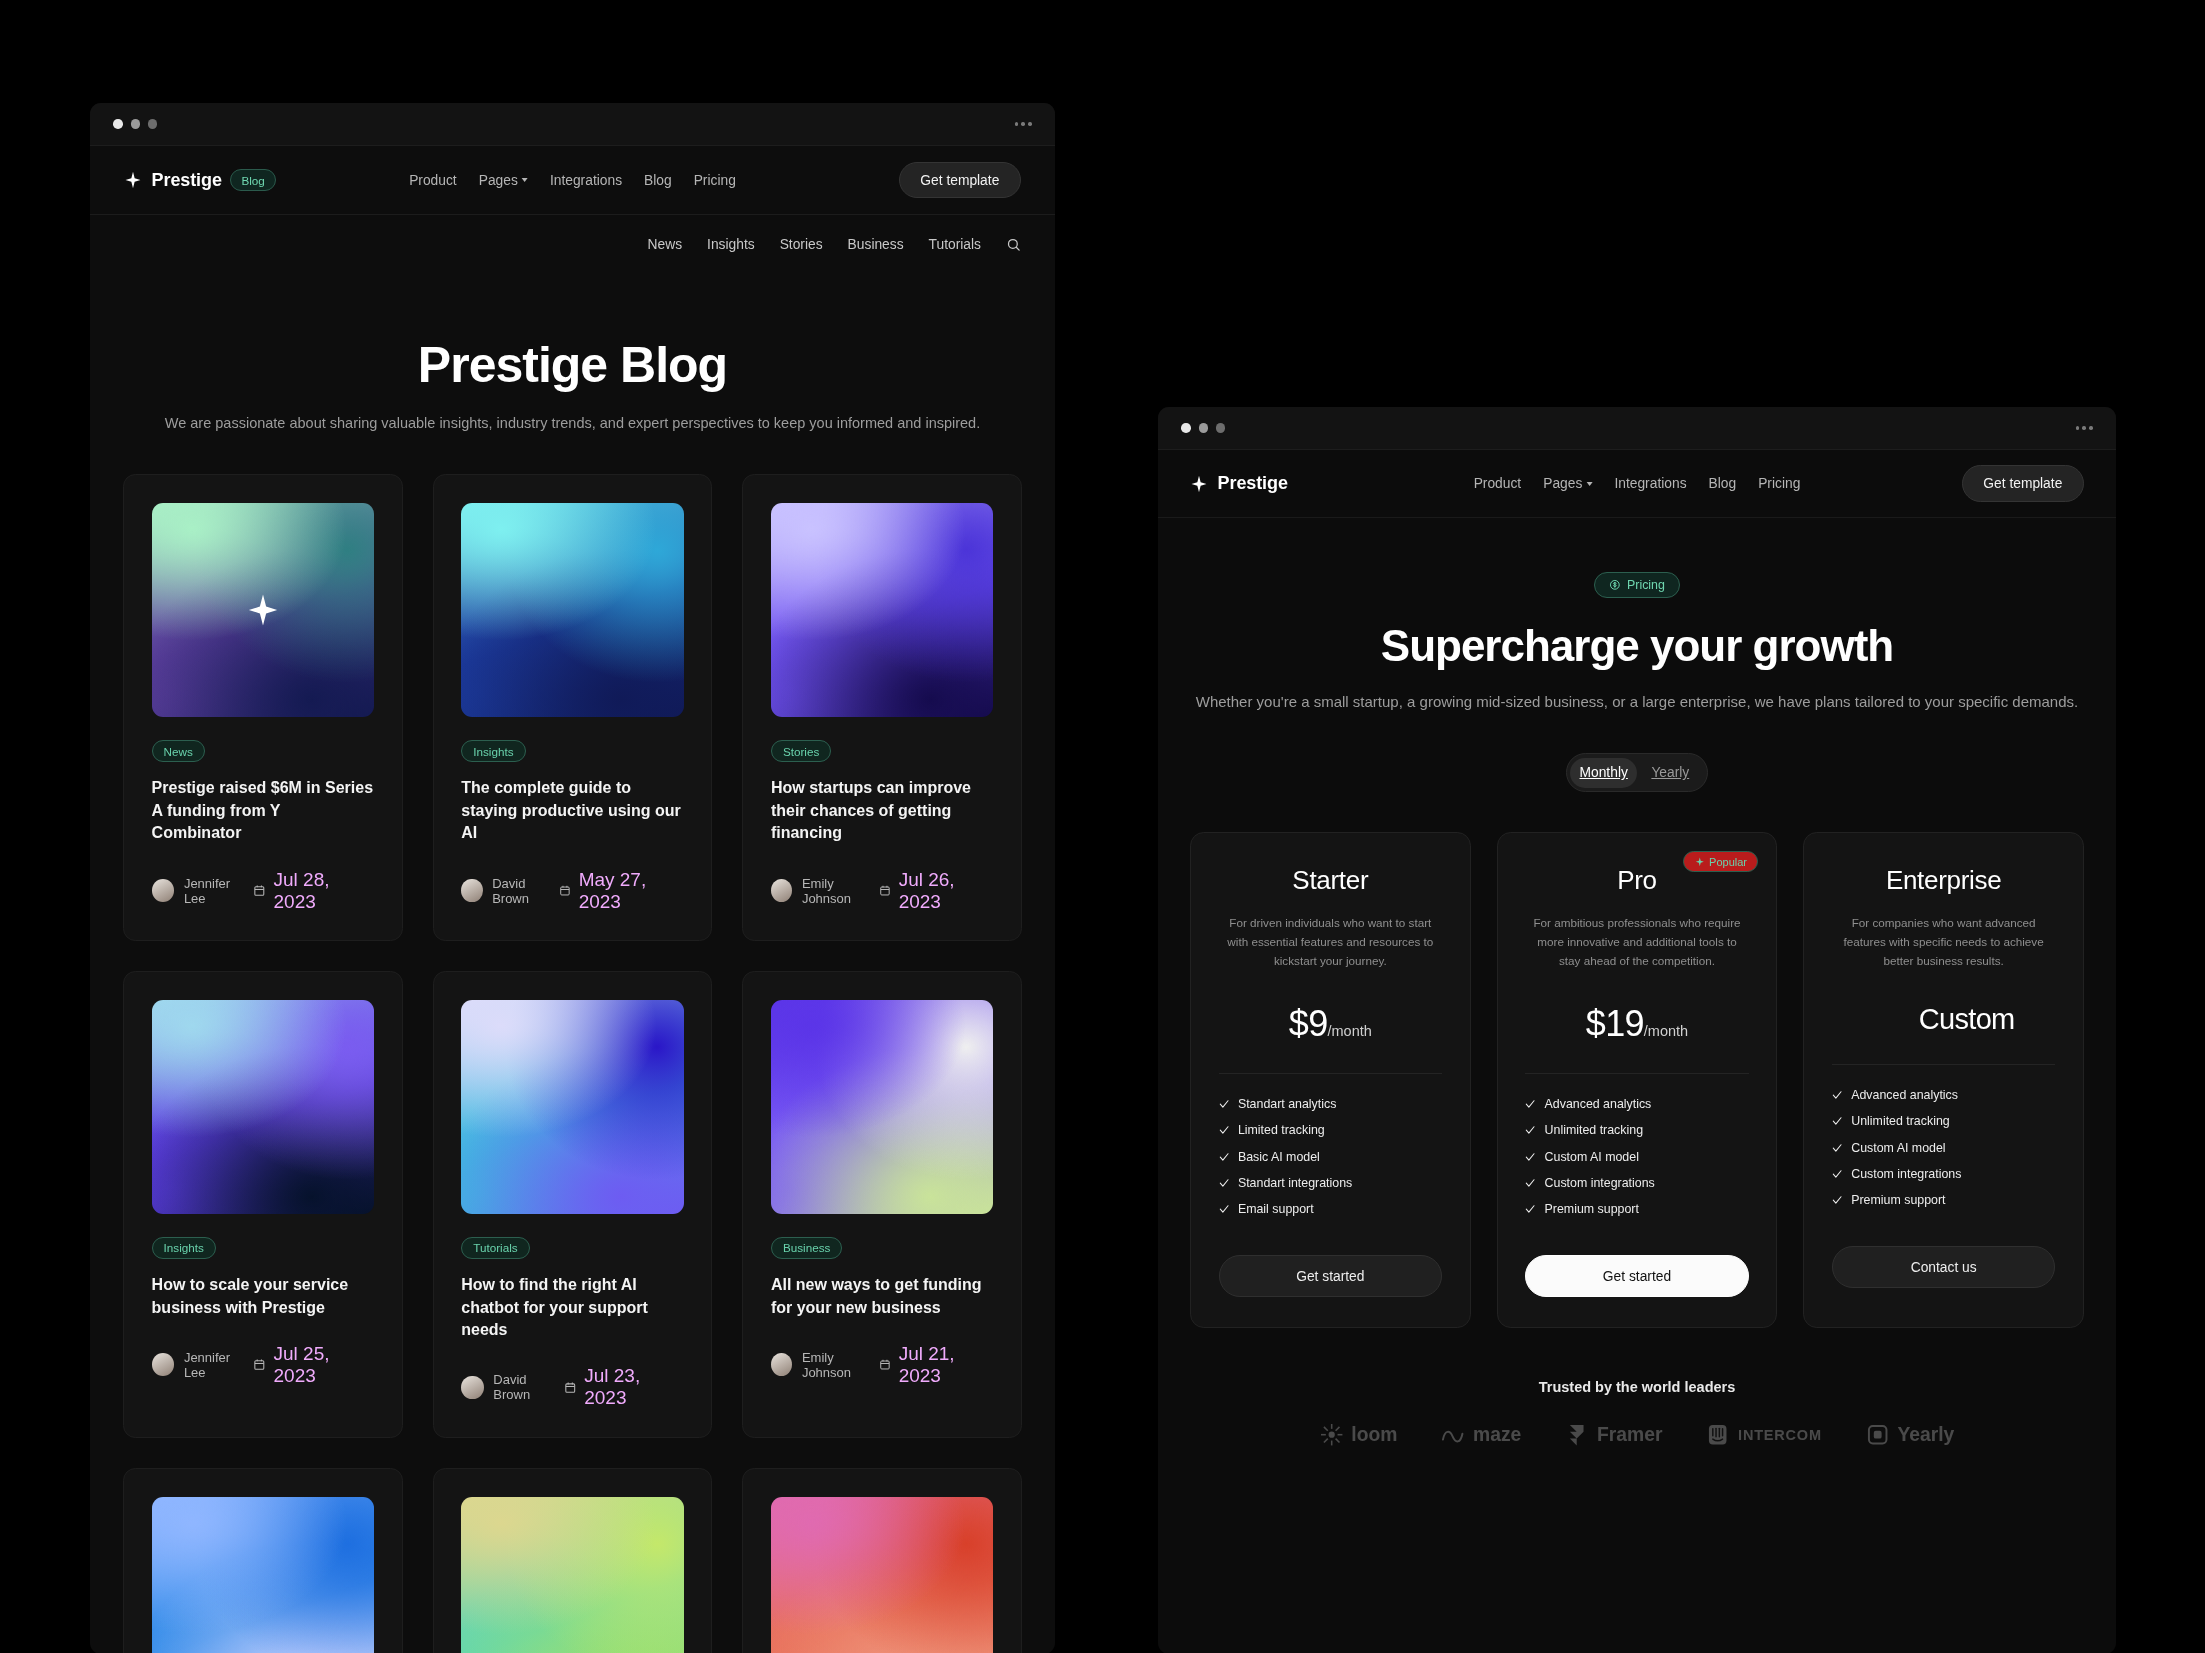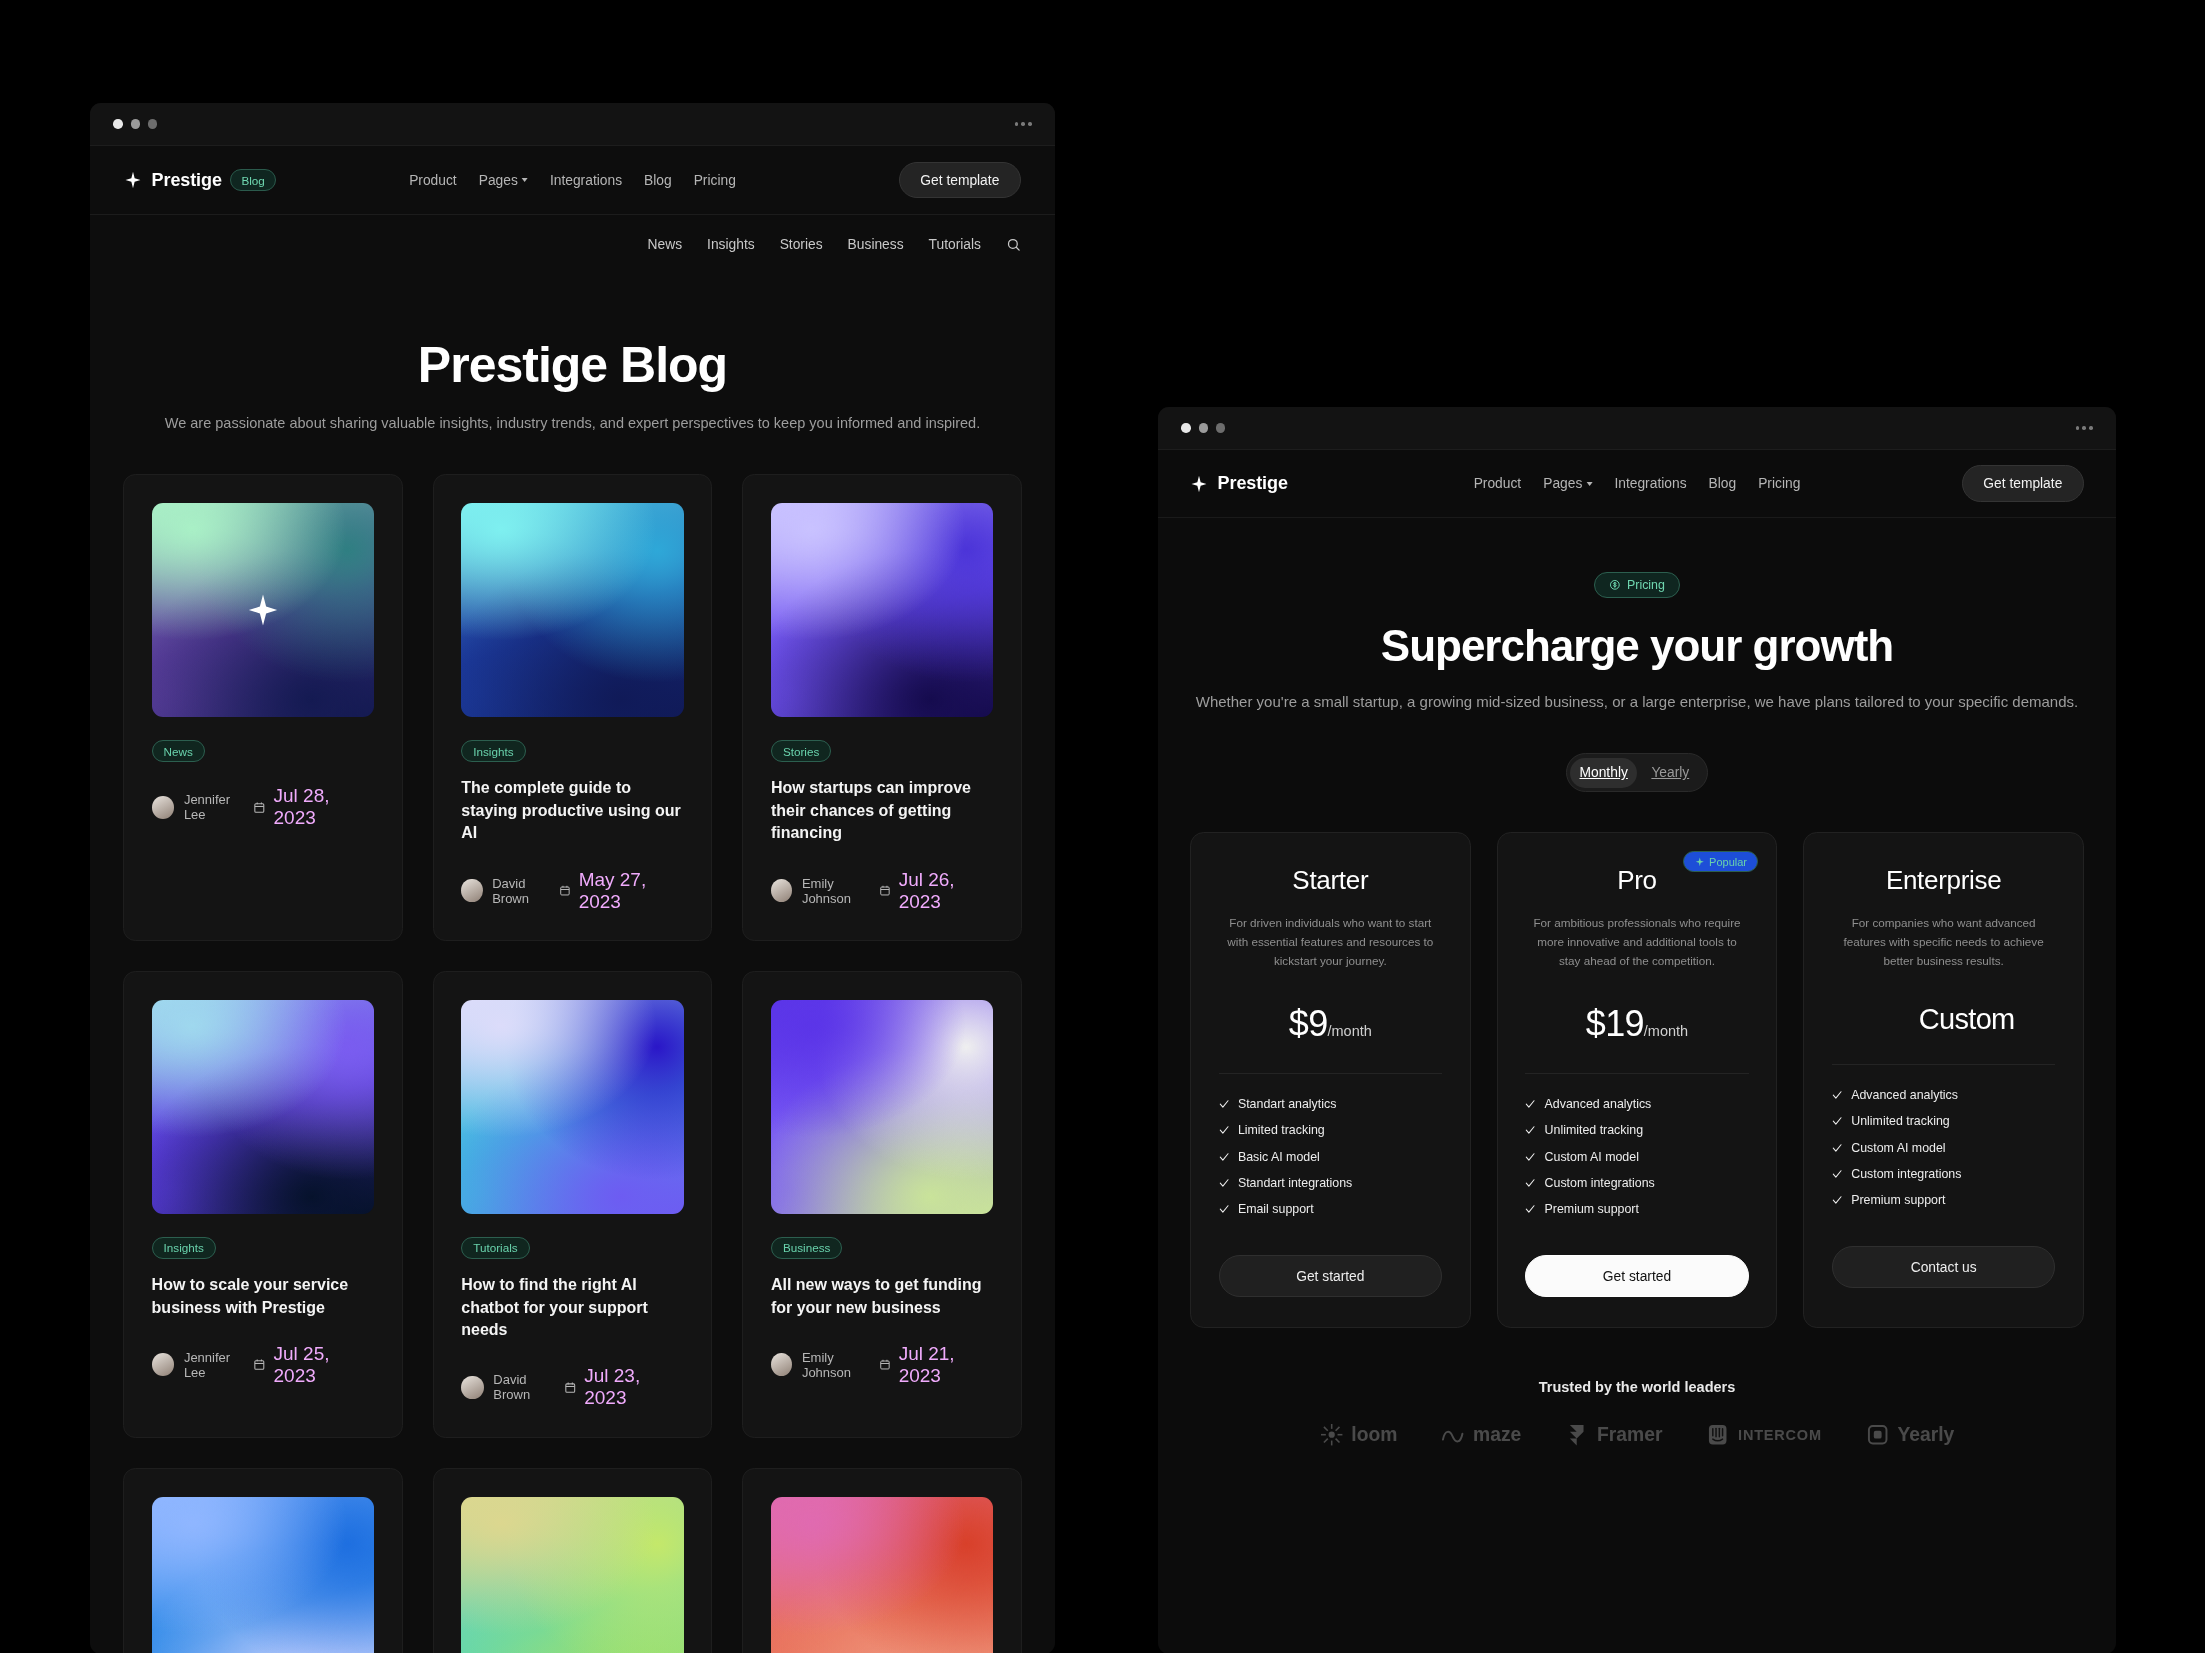--- a/index.html
+++ b/index.html
@@ -71,21 +71,21 @@
   .toggle { margin:39px auto 0; width:142px; background:#1b1b1b; border:0.7px solid #2a2a2a;
             border-radius:688px; padding:3.4px; display:flex; }
   .toggle div { flex:1; text-align:center; font-size:13.8px; padding:7.6px 0; border-radius:688px; cursor:pointer;text-decoration:underline; }
   .toggle .on { background:#2e2e2e; color:#fff; }
   .toggle .off { color:#9a9a9a; }
 
   .plans { display:grid; grid-template-columns:repeat(3,1fr); gap:26px; padding:40px 32px 0; }
   .plan { background:#141414; border:0.7px solid #222; border-radius:13.8px; padding:32px 27.6px 30px;
           position:relative; display:flex; flex-direction:column; }
   .badge-pop { position:absolute; top:18px; right:18px; display:inline-flex; align-items:center; gap:5px;
-               border:0.7px solid #2c5f4f; background:#1d4ed8; color:#69d2ac; font-size:11px;
+               border:0.7px solid #2c5f4f; background:#b91c1c; color:#69d2ac; font-size:11px;
                padding:3.4px 10.3px; border-radius:688px; }
   .plan h2 { color:#fff; font-size:26px; font-weight:400; text-align:center; letter-spacing:-0.3px; }
   .plan .desc { color:#8f8f8f; font-size:11.7px; line-height:1.62; text-align:center; margin-top:18px; min-height:59px; }
   .price { text-align:center; margin-top:30px; color:#fff; }
   .price .amt { font-size:36px; font-weight:400; letter-spacing:-0.7px; }
   .price .per { font-size:14.5px; color:#d0d0d0; }
   .price.custom .amt { font-size:29px;margin-left:46px; }
   .rule { height:0.7px; background:#242424; margin:27.6px 0 0; }
   .feats { list-style:none; margin-top:23.4px; display:flex; flex-direction:column; gap:12.4px; }
   .feats li { display:flex; align-items:center; gap:9px; color:#ededed; font-size:12.4px; }
@@ -168,20 +168,21 @@
     </div>
 
     <div class="grid" id="post-grid">
         <div class="card">
           <div class="thumb" style="background:radial-gradient(120% 90% at 18% 12%, #a9f0c6 0%, transparent 58%),radial-gradient(110% 100% at 88% 22%, #2f7f82 0%, transparent 62%),radial-gradient(130% 110% at 72% 92%, #141a52 0%, transparent 64%),radial-gradient(120% 120% at 8% 88%, #5c3f9e 0%, transparent 66%),linear-gradient(160deg, #a9f0c6, #5c3f9e 55%, #141a52)">
             <svg class="sparkle" viewBox="0 0 24 24">
               <path d="M12 1 L14.2 9.6 L22 12 L14.2 14.4 L12 23 L9.8 14.4 L2 12 L9.8 9.6 Z" fill="#fff"></path>
             </svg>
           </div>
           <span class="tag">News</span>
+          <h3>Prestige raised $6M in Series A funding from Y Combinator</h3>
           <div class="meta">
             <div class="author">
               <span class="avatar" style="background:linear-gradient(150deg,#e9e4de,#8e7f74)"></span>
               <span>Jennifer Lee</span>
             </div>
             <div class="date">
               <svg class="cal" viewBox="0 0 24 24" fill="none" stroke="#b7b7b7" stroke-width="2">
                 <rect x="3.5" y="5" width="17" height="16" rx="2"></rect>
                 <line x1="3.5" y1="10" x2="20.5" y2="10"></line>
                 <line x1="8" y1="2.5" x2="8" y2="6"></line>

